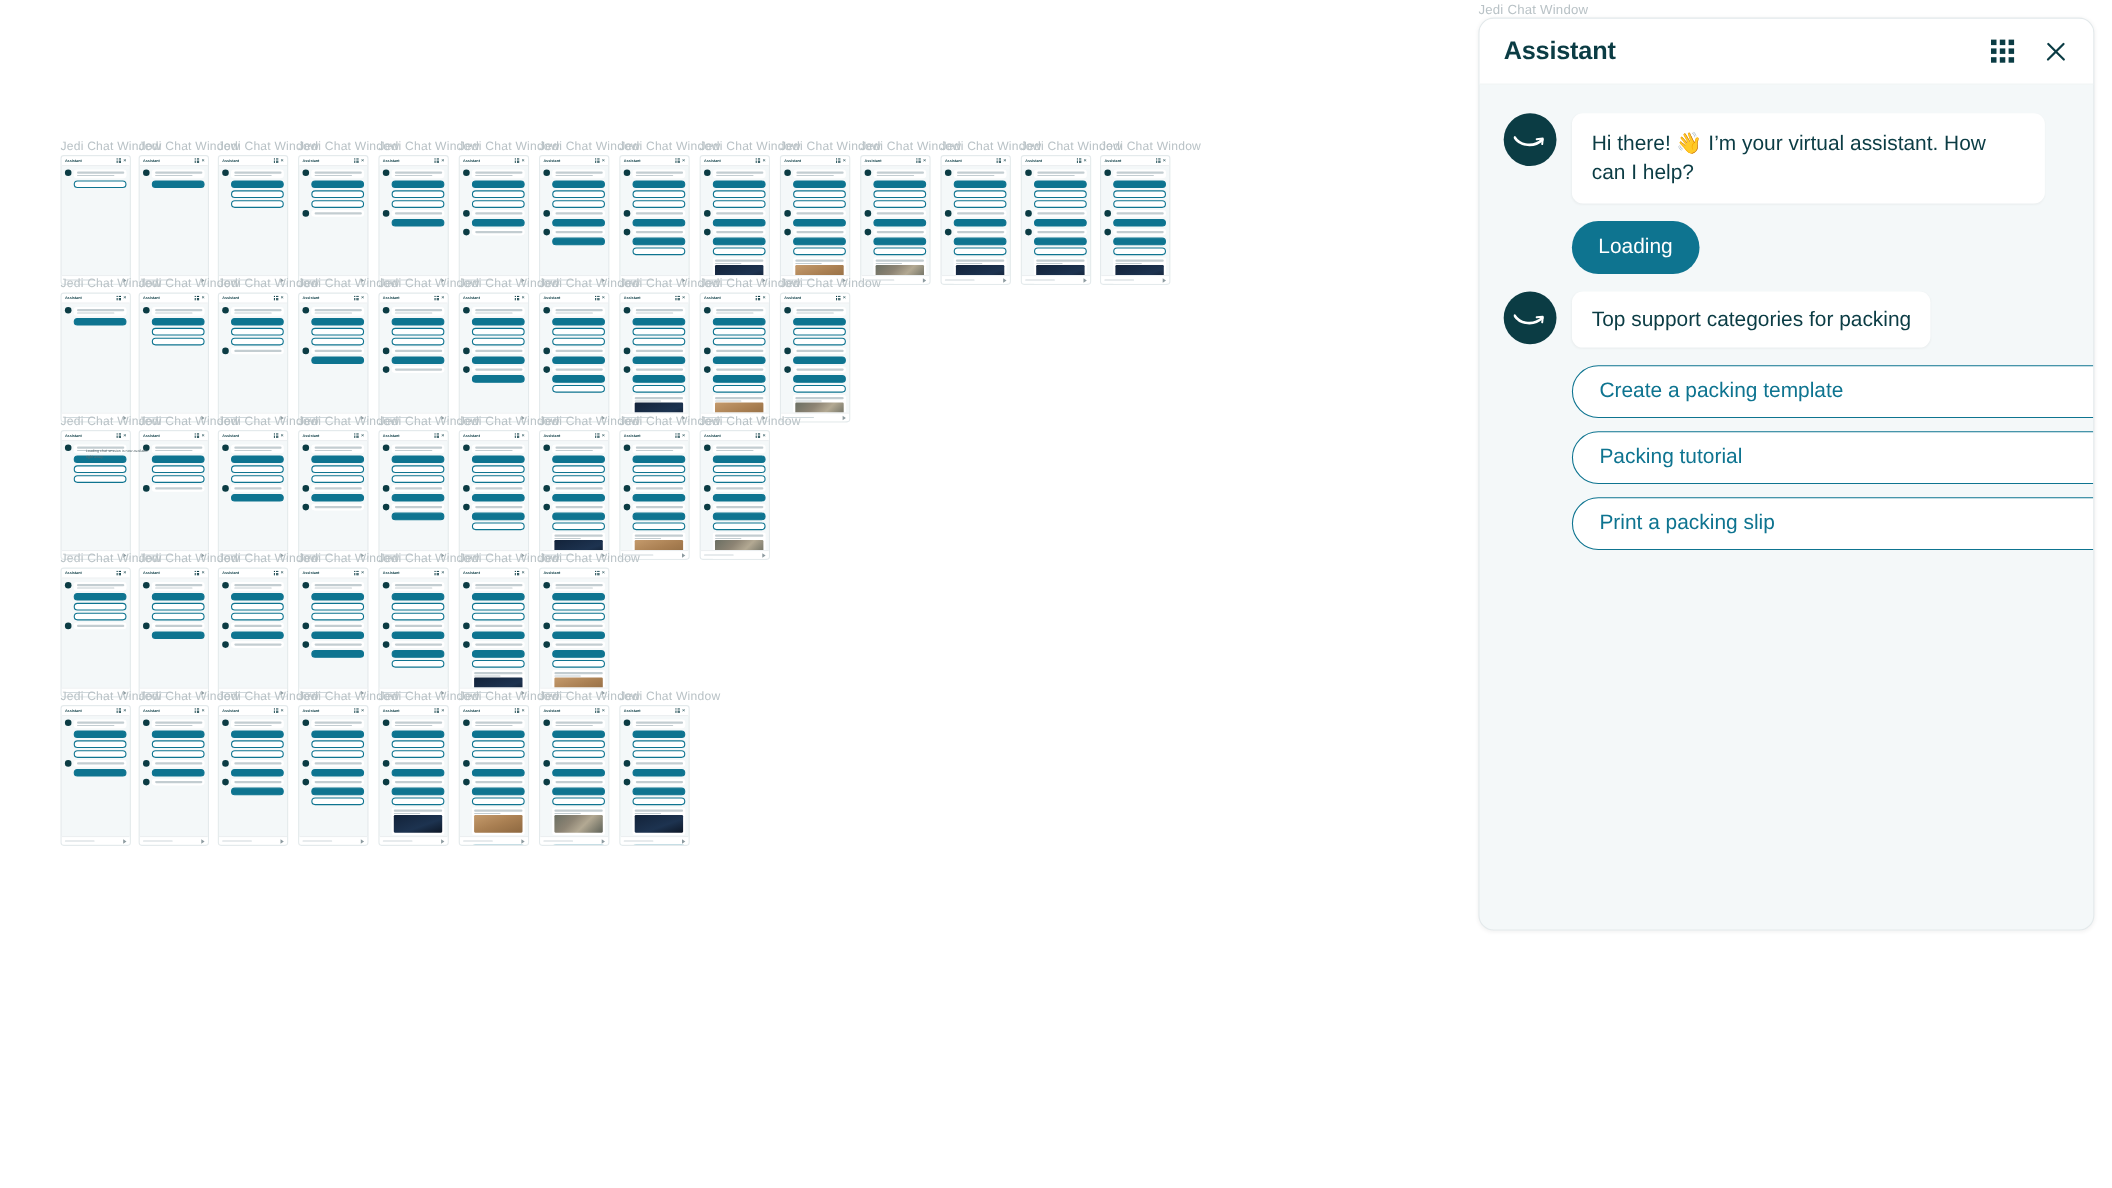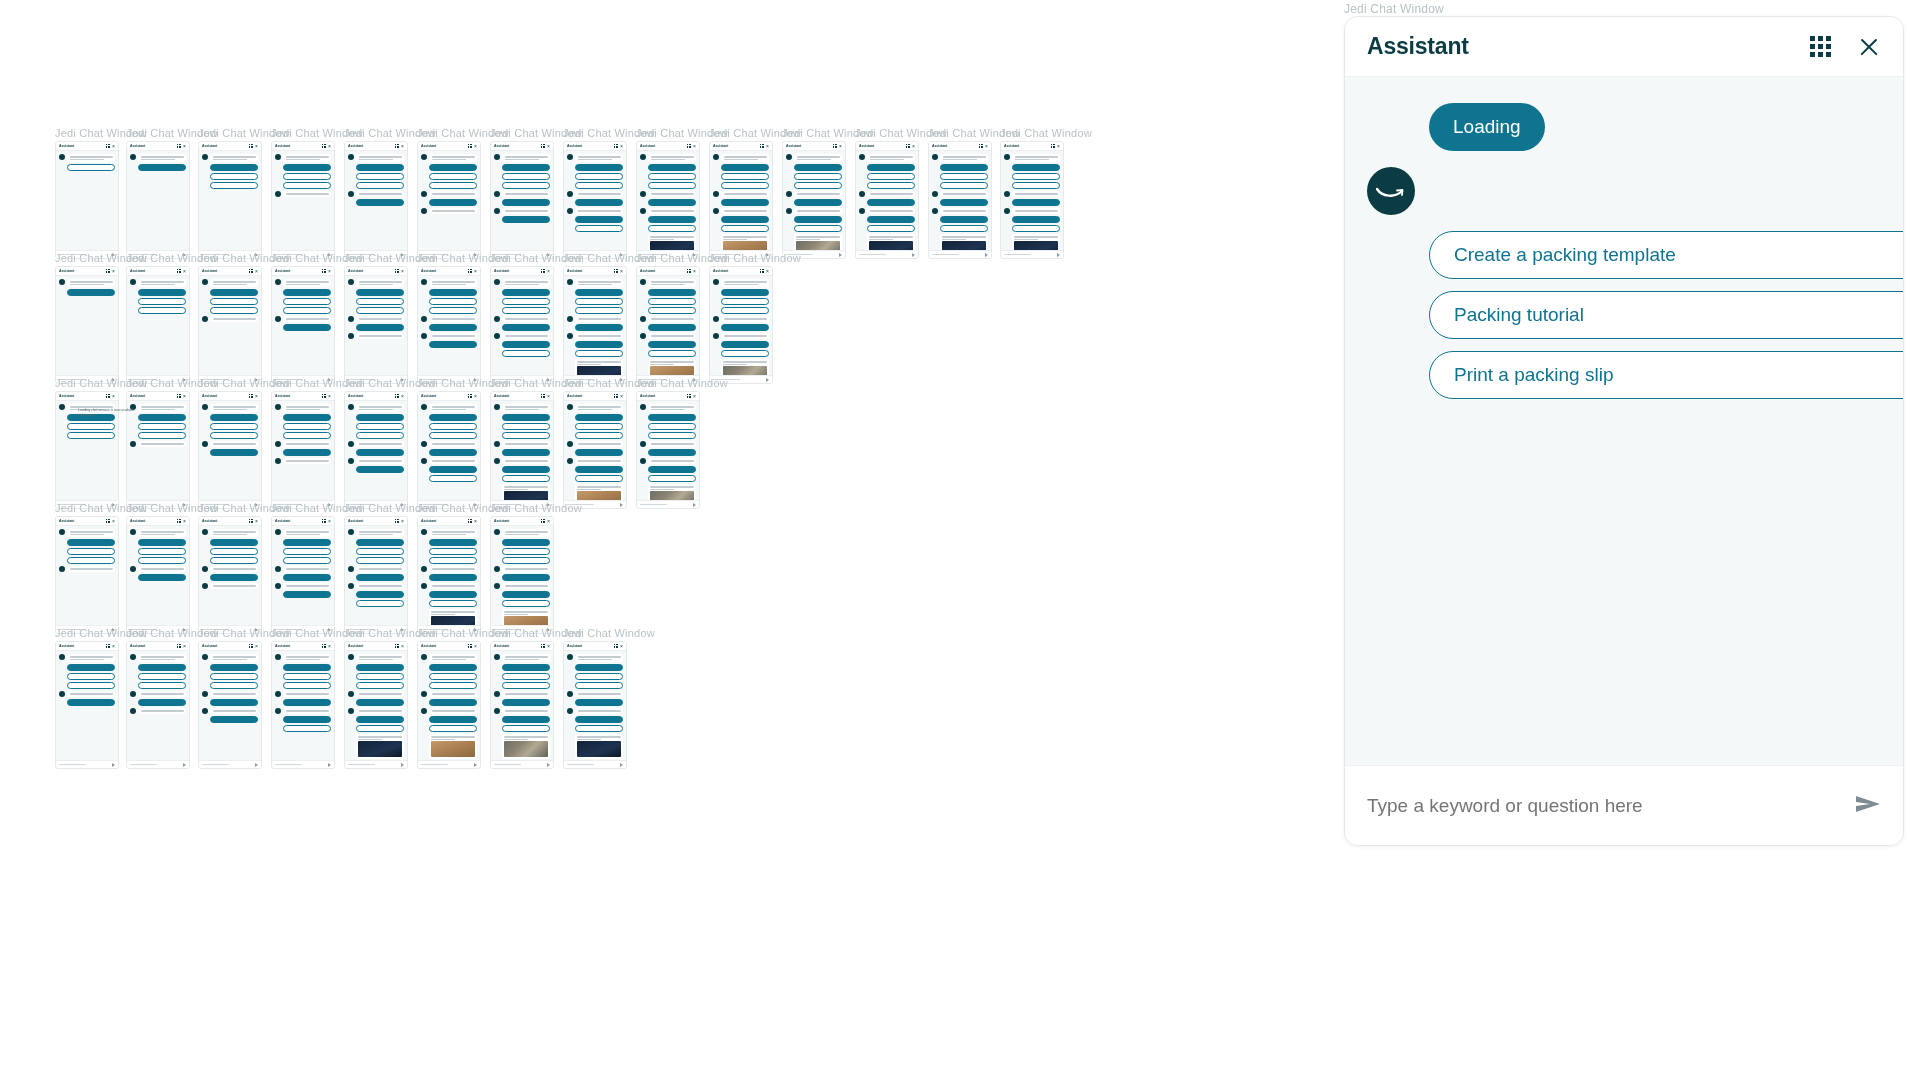--- a/index.html
+++ b/index.html
@@ -2141,43 +2141,45 @@
             <i></i>
             <i></i>
             <i></i>
         </div>
         <div class="close-icon"></div>
       </div>
     </div>
 
     <div class="panel-body">
 
+      <div class="msg-row">
+        <div class="avatar">
+          <svg width="30" height="18" viewBox="0 0 30 18">
+            <path d="M1 7 C6 15, 19 16, 26 9" stroke="#ffffff" stroke-width="2.4" fill="none" stroke-linecap="round"></path>
+            <path d="M21 8.5 L26.5 8 L26 13" stroke="#ffffff" stroke-width="1.8" fill="none" stroke-linecap="round" stroke-linejoin="round"></path>
+          </svg>
+        </div>
+        <div class="bubble">Hi there! 👋  I’m your virtual assistant. How can I help?</div>
+      </div>
 
       <div class="pill-row">
         <div class="user-pill">Loading</div>
       </div>
 
       <div class="msg-row">
         <div class="avatar">
           <svg width="30" height="18" viewBox="0 0 30 18">
             <path d="M1 7 C6 15, 19 16, 26 9" stroke="#ffffff" stroke-width="2.4" fill="none" stroke-linecap="round"></path>
             <path d="M21 8.5 L26.5 8 L26 13" stroke="#ffffff" stroke-width="1.8" fill="none" stroke-linecap="round" stroke-linejoin="round"></path>
           </svg>
         </div>
+        <div class="bubble tight">Top support categories for packing</div>
       </div>
 
       <div class="suggestion">Create a packing template</div>
       <div class="suggestion">Packing tutorial</div>
       <div class="suggestion">Print a packing slip</div>
 
     </div>
 
-    <div class="panel-footer">
-      <input class="chat-input" type="text" placeholder="Type a keyword or question here" style="">
-      <span class="send-icon">
-        <svg width="26" height="20" viewBox="0 0 26 20">
-          <path d="M1 2 L25 10 L1 18 L1 12 L15 10 L1 8 Z" fill="#7d8c92"></path>
-        </svg>
-      </span>
-    </div>
 
   </div>
 </div>
 
 </body></html>

